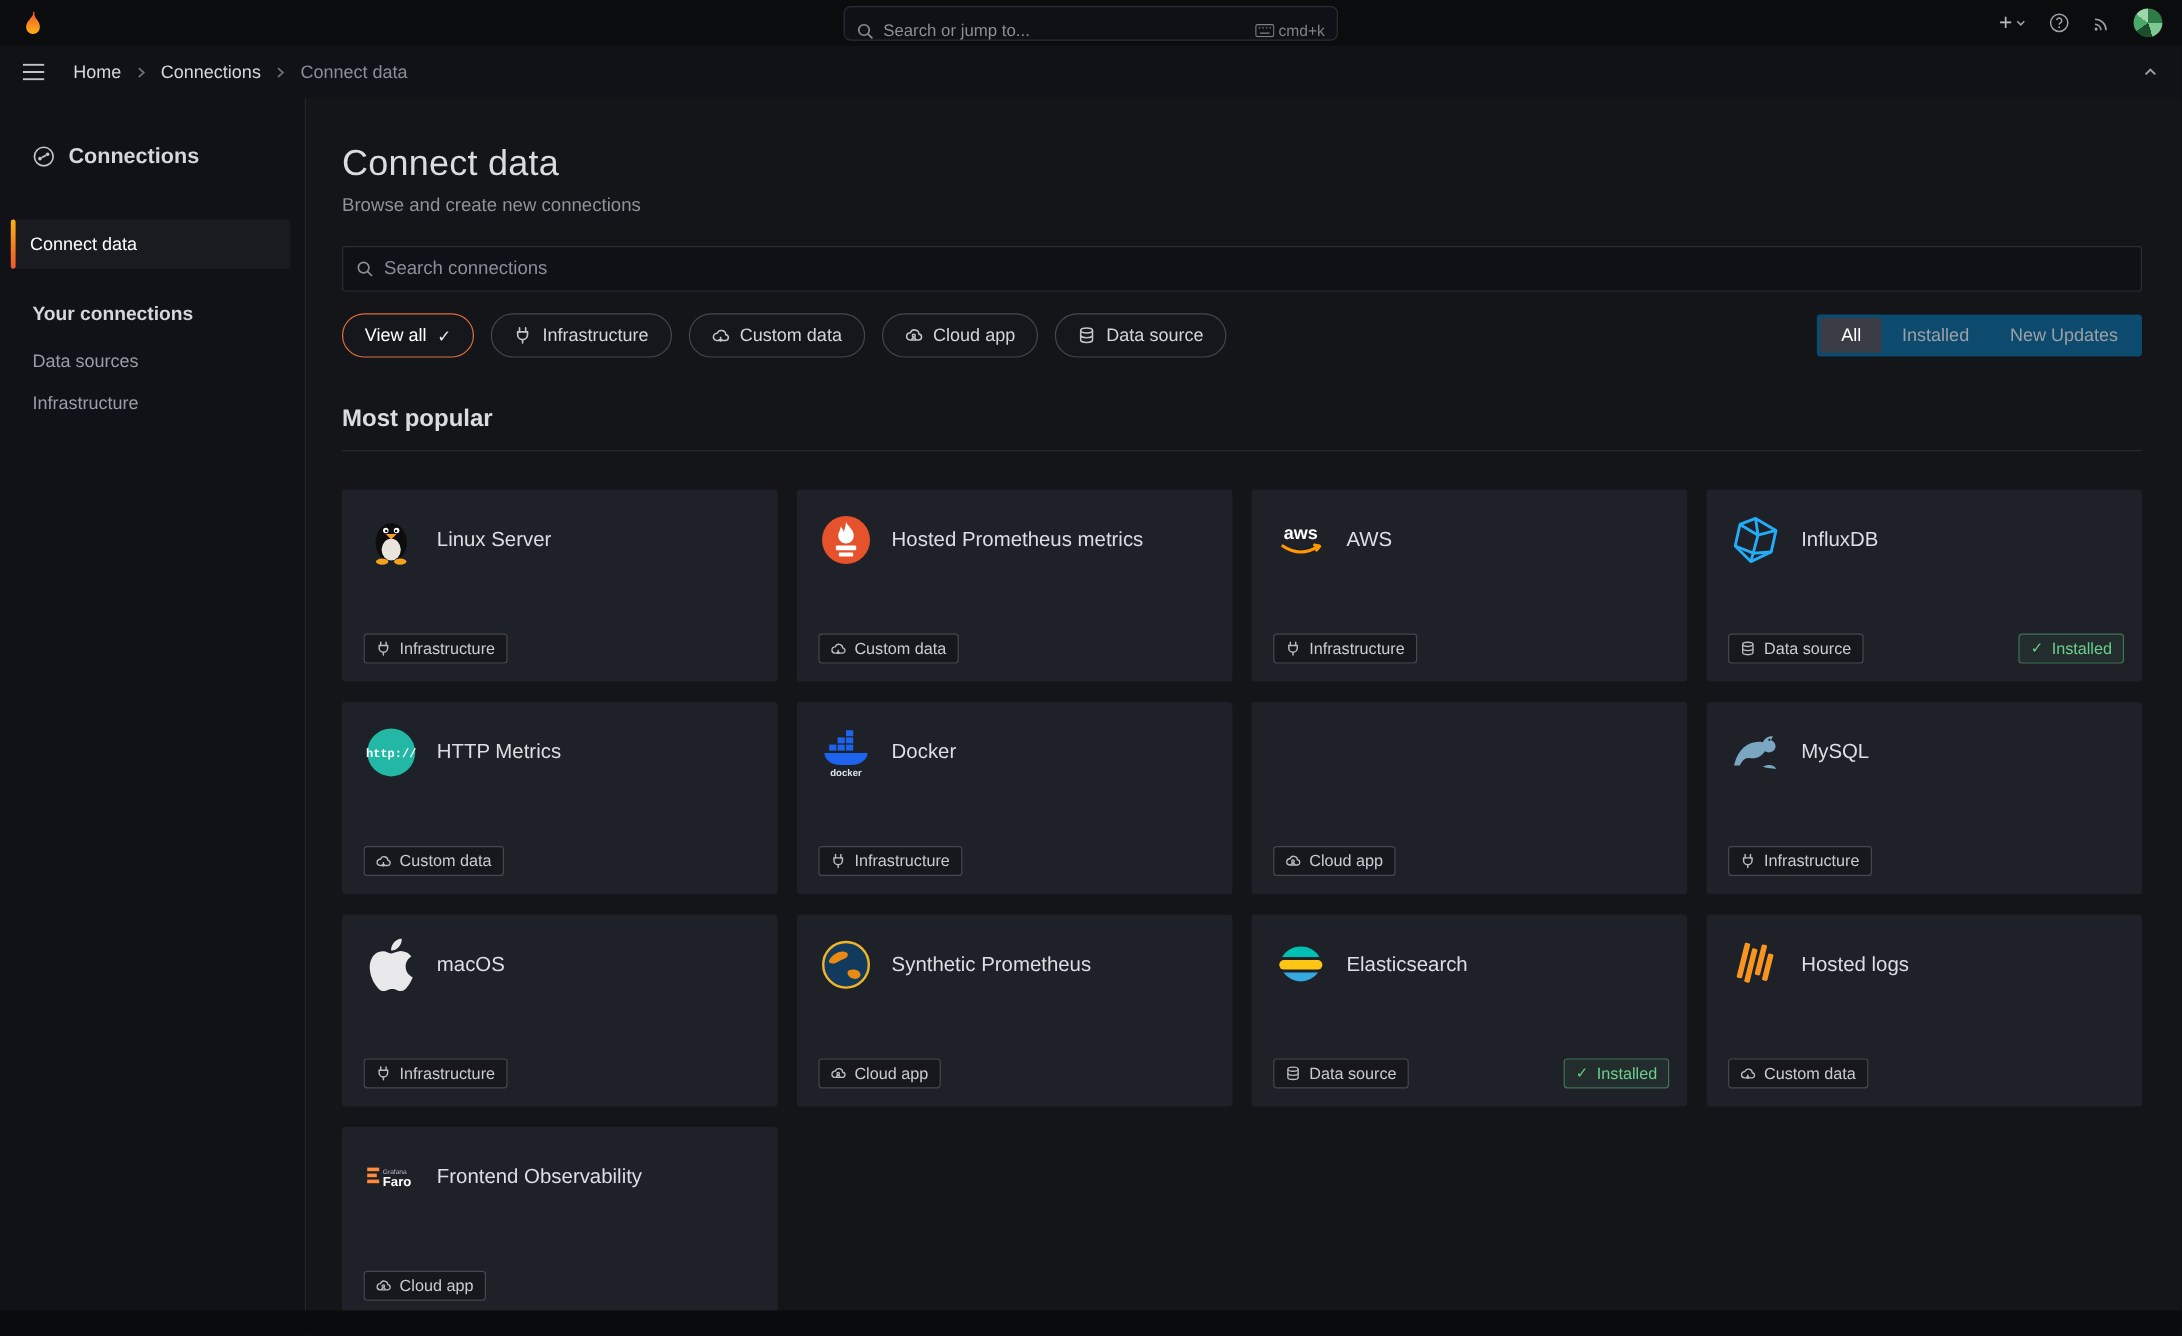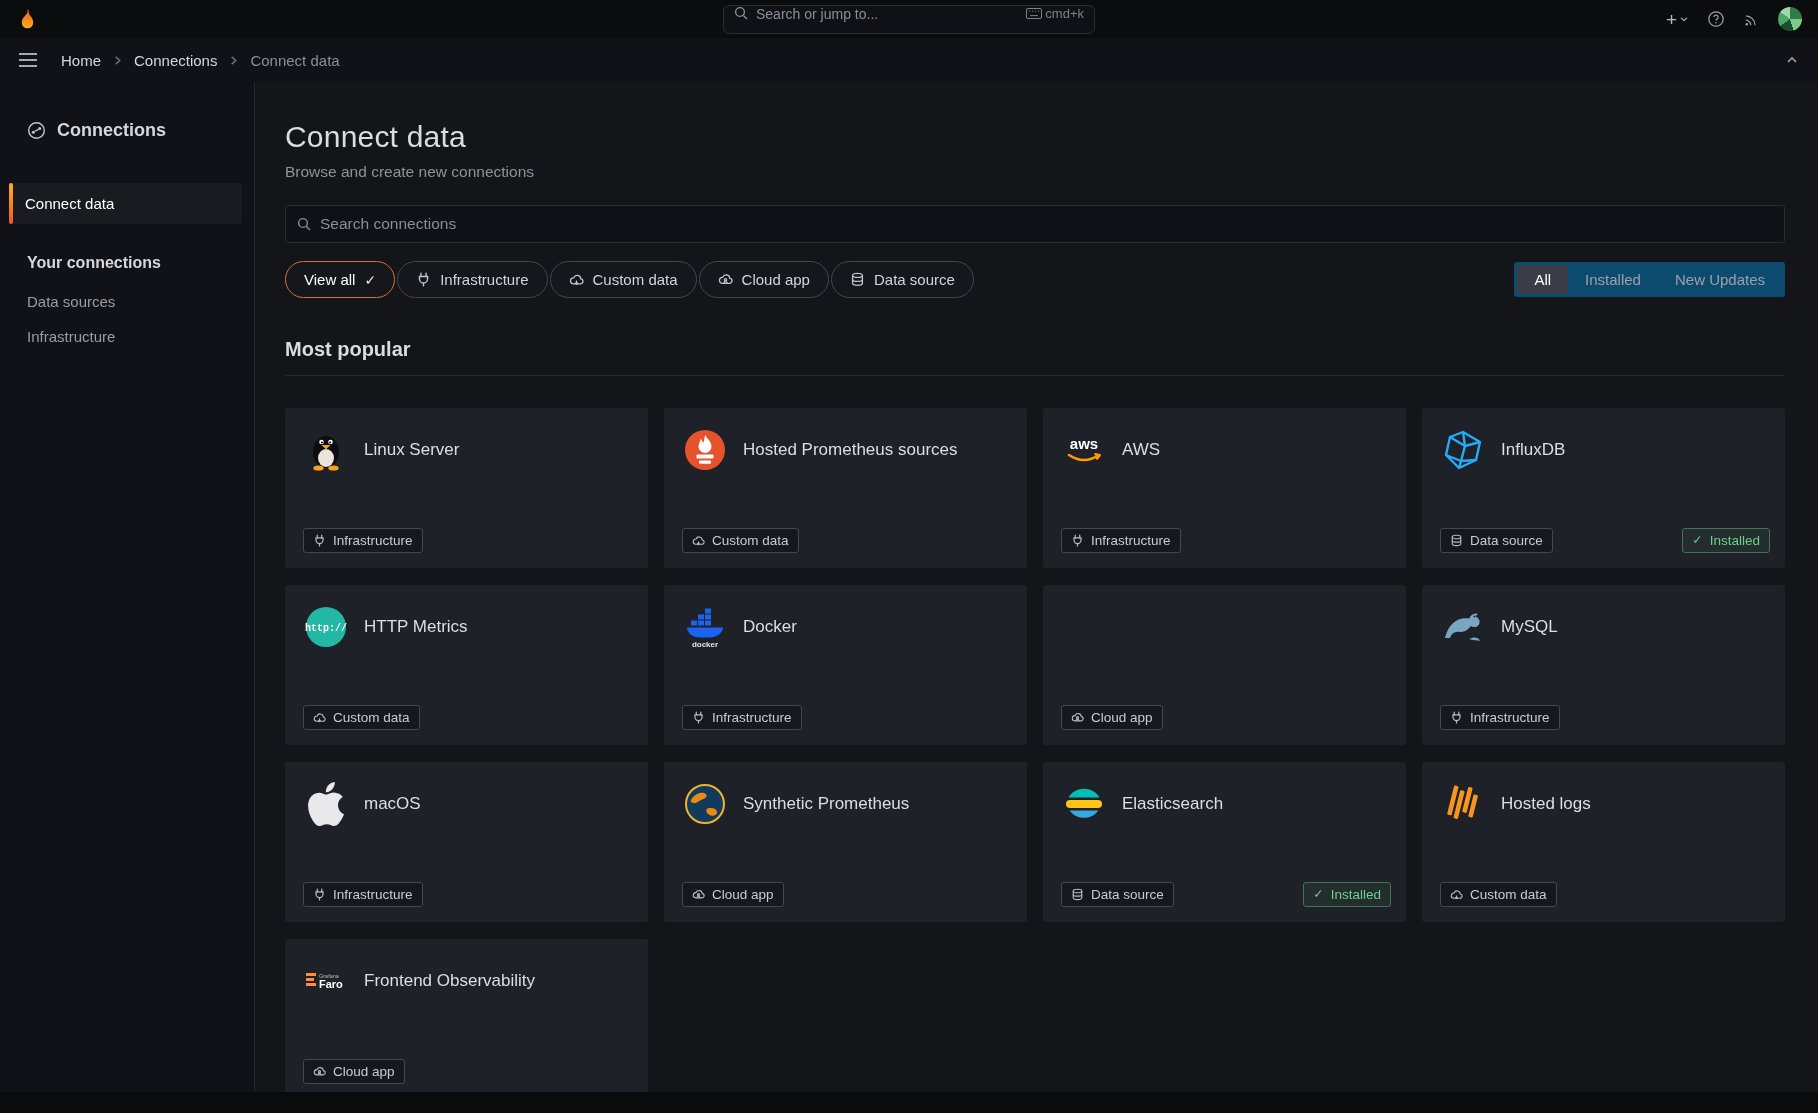--- a/index.html
+++ b/index.html
@@ -6,22 +6,22 @@
   :root{--accent:#ff8833;--success:#6ccf8e}
   html,body{width:1818px;height:1113px;overflow:hidden}
   body{background:#0c0d10;font-family:"Liberation Sans",sans-serif;color:#ccccdc;-webkit-font-smoothing:antialiased}
   svg{display:block}
   .app{position:relative;display:flex;flex-direction:column;width:100%;height:100%}
 
   
   .topbar{flex:0 0 38px;background:#0b0c0e;display:flex;align-items:center;padding:0 16px;position:relative;z-index:3}
   .logo{cursor:pointer}
   .logo svg{width:23px;height:23px}
-  .topsearch{position:absolute;left:50%;transform:translateX(-50%);width:372px;height:29px;background:#101116;
-    border:1px solid #2b2d34;border-radius:6px;display:flex;align-items:flex-start;gap:8px;padding:0 10px;
+  .topsearch{position:absolute;left:50%;transform:translateX(-50%);width:412px;height:29px;background:#101116;
+    border:1px solid #2b2d34;border-radius:6px;display:flex;align-items:flex-end;gap:8px;padding:0 10px;
     color:#8b8e96;font-size:14px;cursor:text}
   .topsearch .ph{flex:1;text-align:left}
   .kbd{display:flex;align-items:center;gap:3px;color:#7d8088;font-size:13px}
   .top-actions{margin-left:auto;display:flex;align-items:center;gap:18px}
   .ticon{color:#9da0a8;display:flex;align-items:center;cursor:pointer}
   .plus-glyph{font-size:19px;line-height:1;color:#b7b9c0;margin-right:2px}
   .avatar{width:24px;height:24px;border-radius:50%;cursor:pointer;
     background:conic-gradient(#2f7d46 0 25%,#7ec98f 25% 45%,#1d4d2d 45% 65%,#4aa968 65% 85%,#9fd6ab 85% 100%)}
 
   
@@ -47,21 +47,21 @@
   .content{flex:1;background:#141519;padding:38px 33px 0 30px;min-width:0}
   .page-title{font-size:30px;font-weight:500;color:#dbdce0;letter-spacing:.2px}
   .page-sub{font-size:15.5px;color:#8f919c;margin-top:9px}
 
   .searchbox{margin-top:24px;height:38px;background:#101116;border:1px solid #2b2d34;border-radius:3px;
     display:flex;align-items:center;gap:9px;padding:0 11px;color:#8b8e96}
   .searchbox input{flex:1;background:transparent;border:0;outline:none;color:#ccccdc;font-size:15.5px;font-family:inherit}
   .searchbox input::placeholder{color:#8b8e96}
 
   .filter-row{margin-top:18px;display:flex;align-items:center}
-  .chips{display:flex;gap:2px}
+  .chips{display:flex;gap:14px}
   .chip{height:37px;display:flex;align-items:center;gap:9px;padding:0 18px;border-radius:19px;
     border:1px solid #44474e;background:#16171c;color:#d3d4d9;font-size:15px;font-family:inherit;cursor:pointer}
   .chip.selected{border-color:#d9713a;color:#fff;font-weight:500}
   .chip-ic{display:flex;align-items:center;color:#c3c4cb}
   .chip-ic svg{width:15px;height:15px}
   .glyph-check{font-size:14px;color:#e9eaee;line-height:1}
 
   .tabs{margin-left:auto;background:#0c4a6e;border-radius:3px;padding:3px;display:flex;align-items:center}
   .tab{border:0;background:transparent;color:#9da0a8;font-size:15px;padding:6px 17px;border-radius:2px;font-family:inherit;cursor:pointer}
   .tab.selected{background:#3a3d45;color:#fff;font-weight:500}
@@ -307,21 +307,21 @@
           <div class="card">
             <div class="card-head">
               <span class="brand">
                 <svg viewBox="0 0 44 44">
                   <circle cx="22" cy="22" r="20" fill="#e6522c"></circle>
                   <path d="M22 7c2.5 4.5 6.5 6.5 6.5 11.5a6.5 6.5 0 0 1-13 0c0-3 2-4.5 2-8 1 2 2.5 2.5 2.5 5 1-2.5 1.5-4.5 2-8.5z" fill="#fff"></path>
                   <rect x="13.5" y="26.5" width="17" height="4" rx="1" fill="#fff"></rect>
                   <rect x="16" y="32.5" width="12" height="3.2" rx="1" fill="#fff"></rect>
                 </svg>
               </span>
-              <span class="card-title">Hosted Prometheus sources</span>
+              <span class="card-title">Hosted Prometheus metrics</span>
             </div>
             <div class="card-foot">
               <span class="badge">
                 <span class="badge-ic">
                   <svg viewBox="0 0 14 14" fill="none" stroke="currentColor" stroke-width="1.2" stroke-linejoin="round">
                     <path d="M4 11a2.8 2.8 0 1 1 .4-5.6 3.4 3.4 0 0 1 6.6 1 2.3 2.3 0 0 1-.5 4.6z"></path>
                     <path d="M7 8v3.5M5.7 10l1.3 1.4L8.3 10"></path>
                   </svg>
                 </span>
                 <span>Custom data</span>

